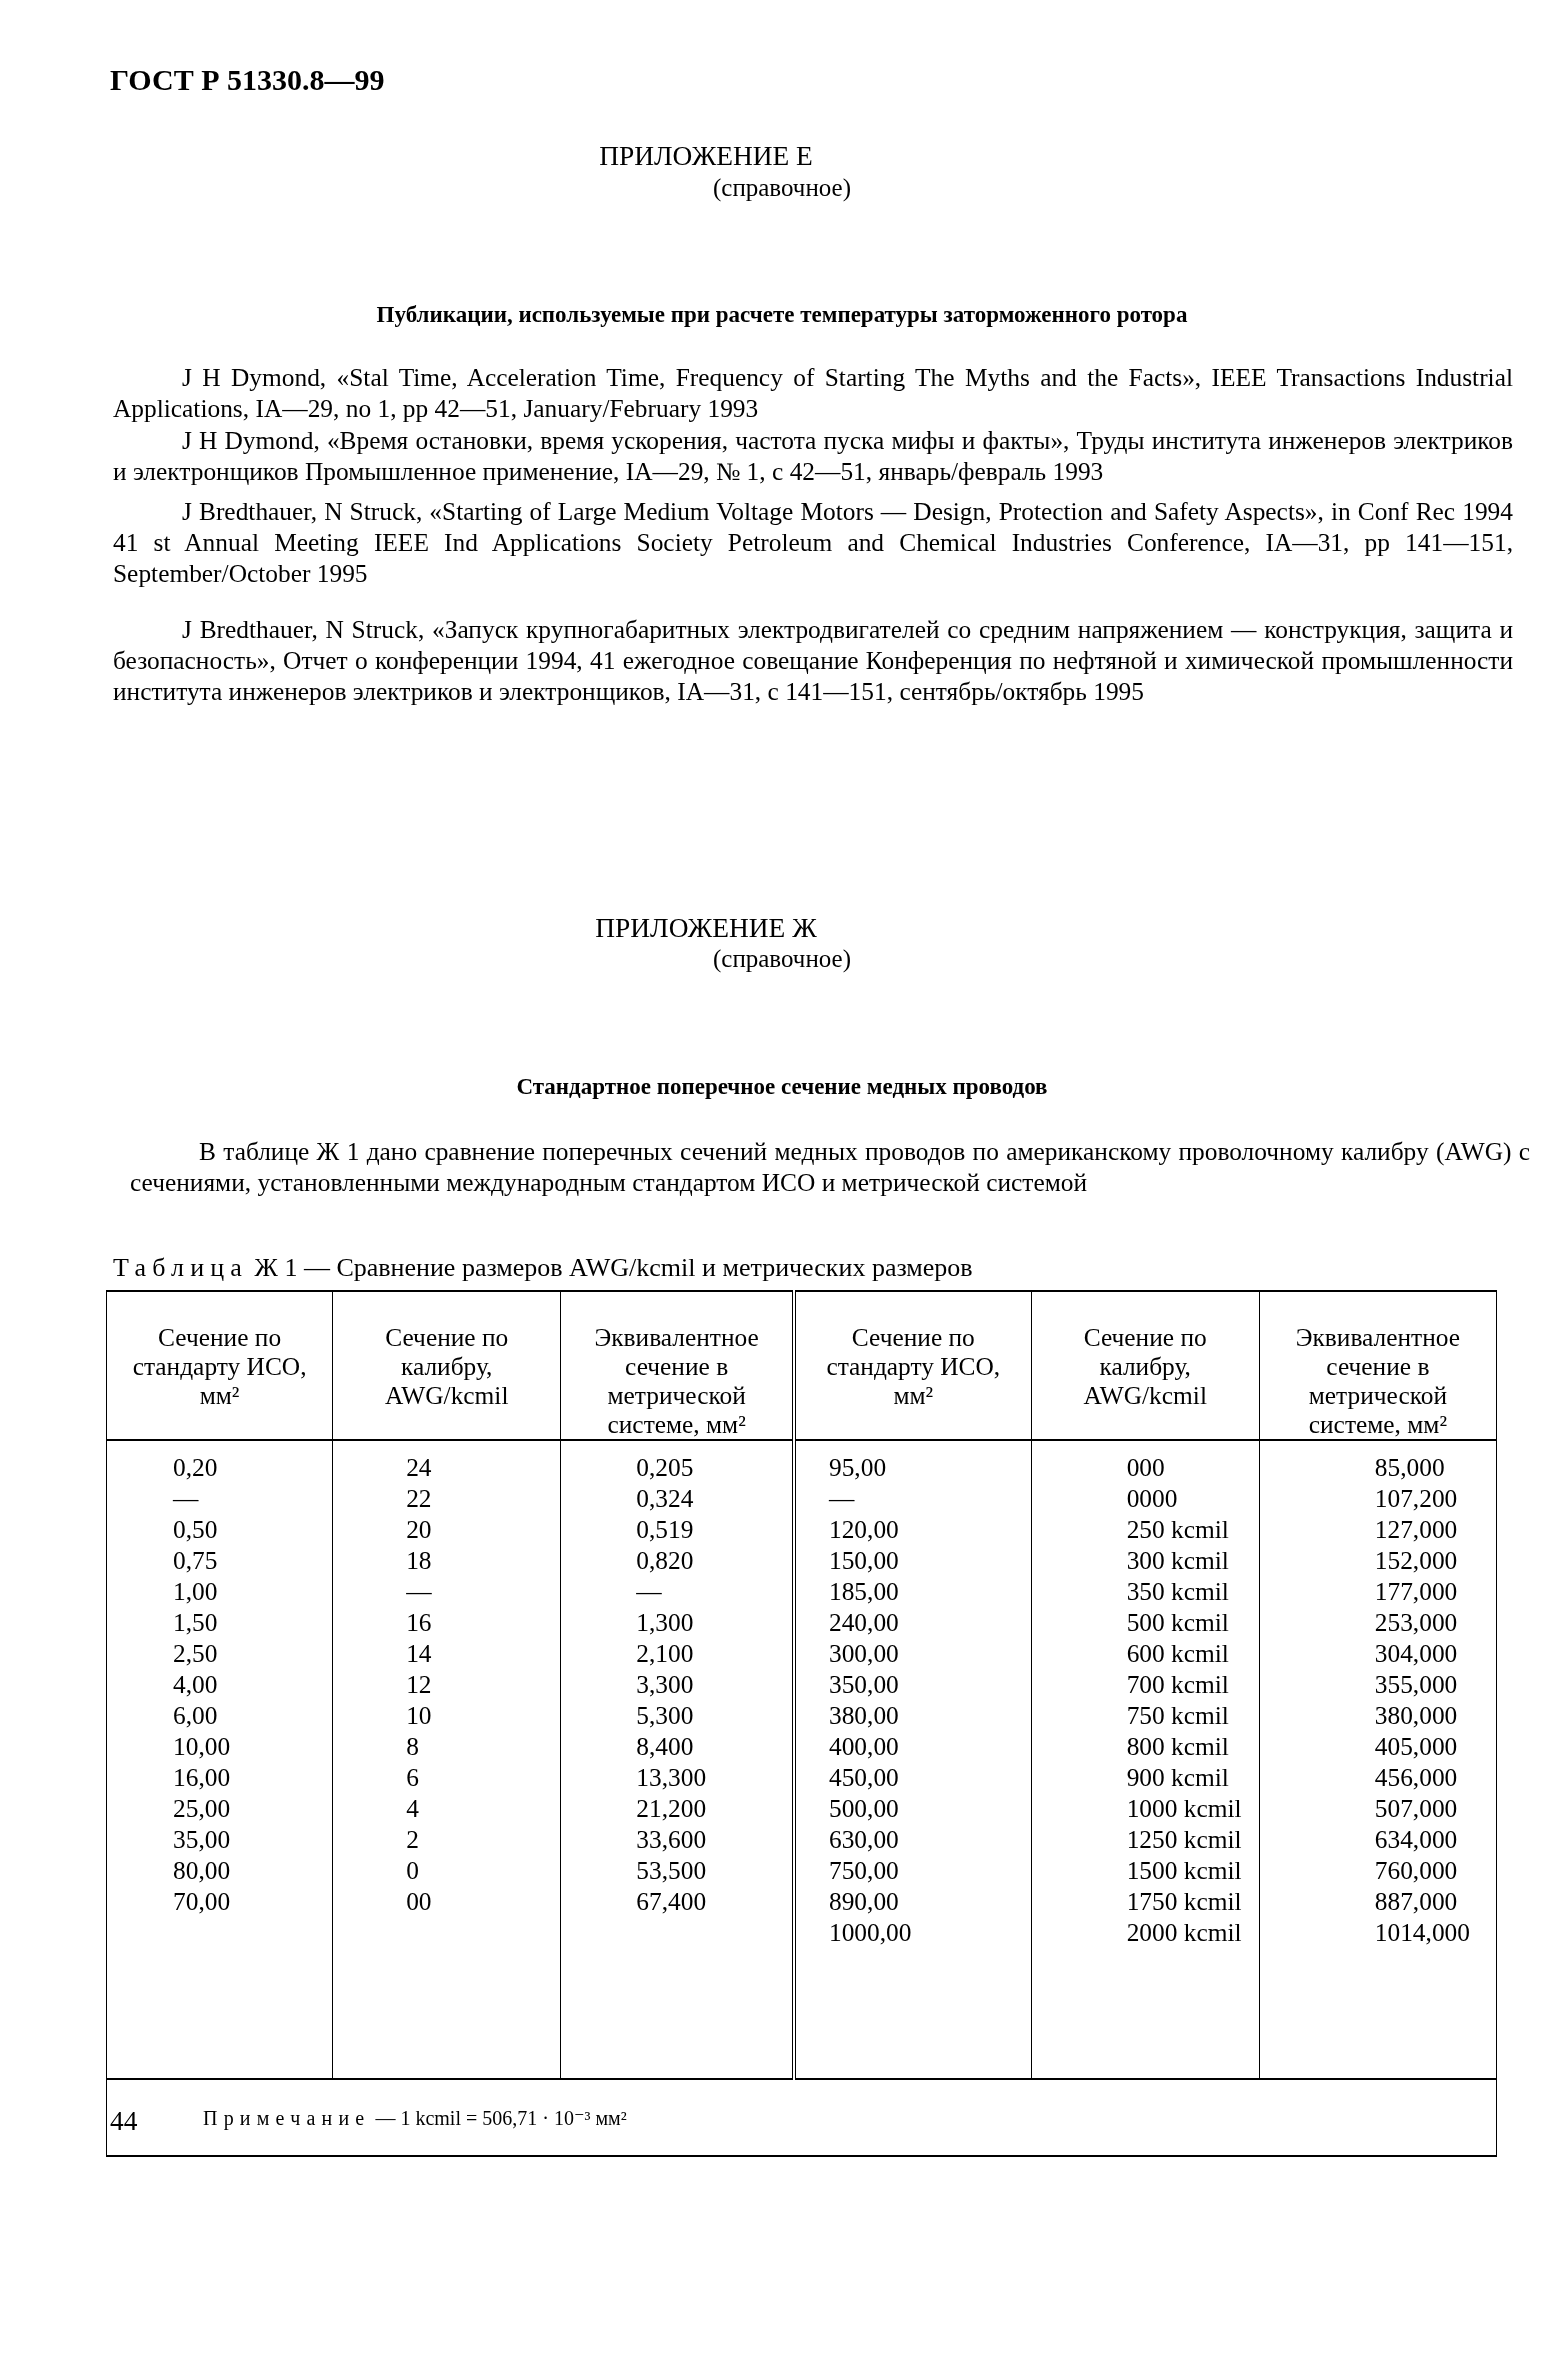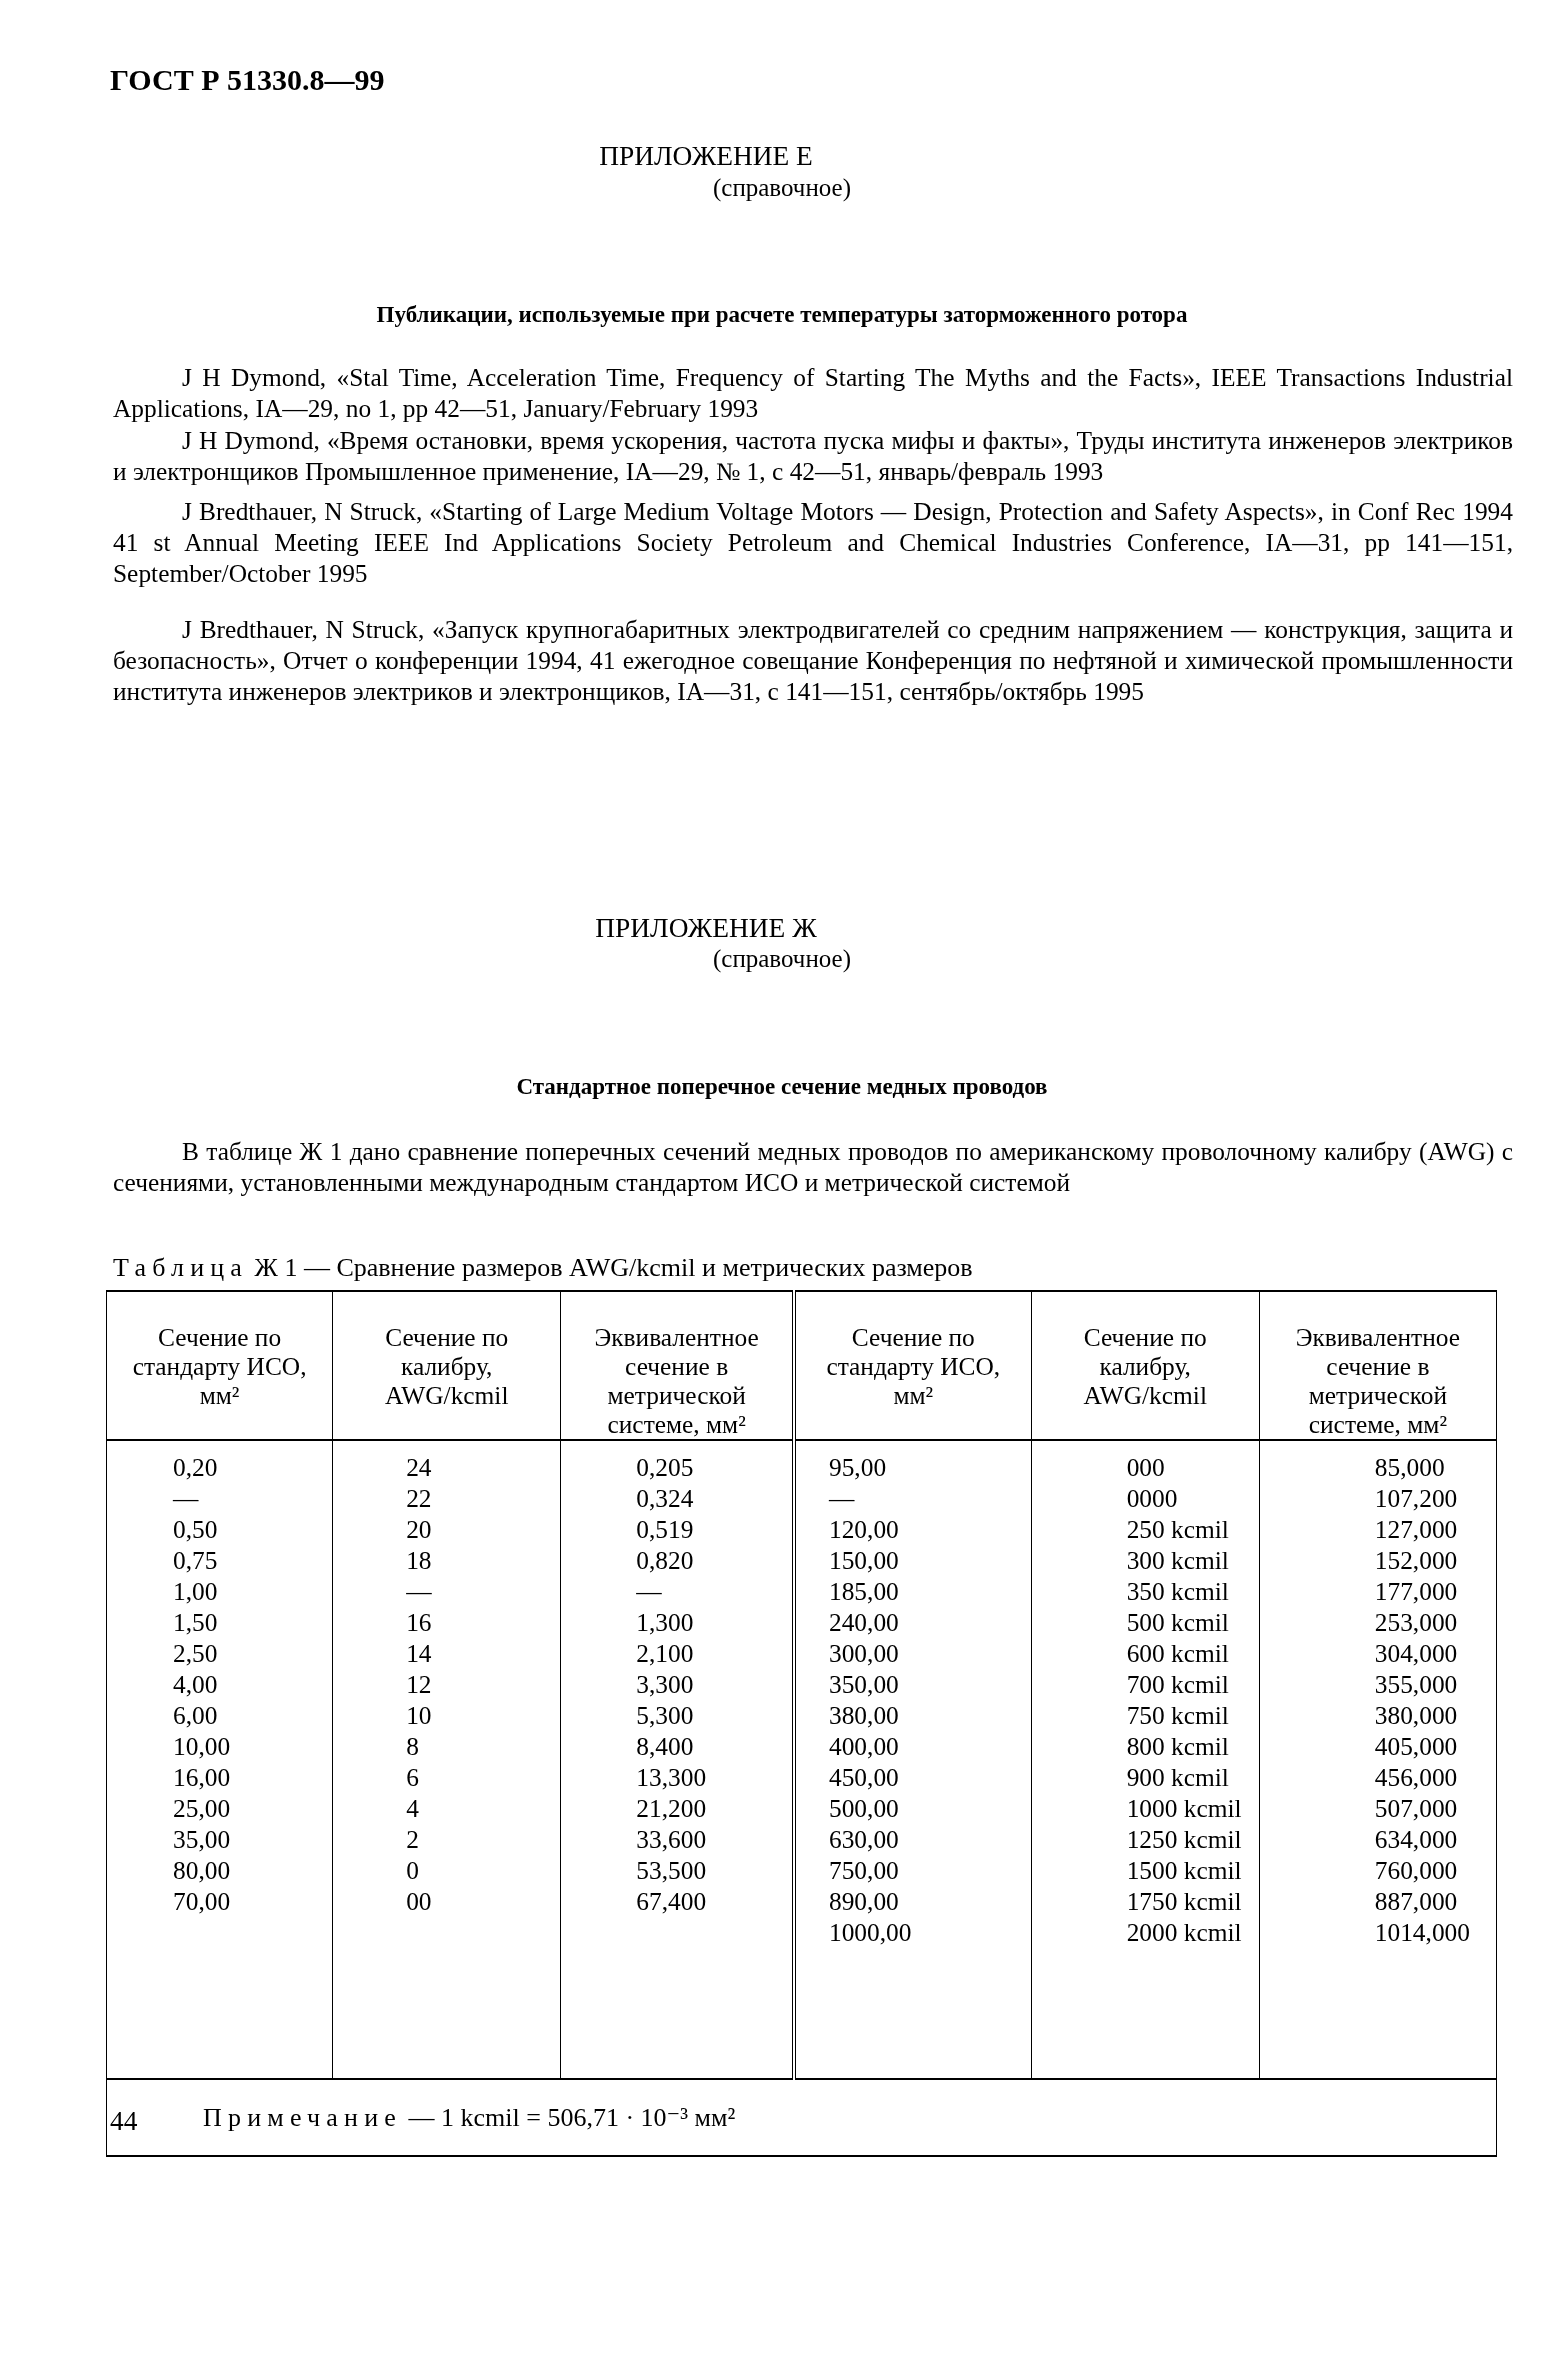--- a/index.html
+++ b/index.html
@@ -49,42 +49,42 @@
   table.wire .sep-right { border-right: 4.1px double #000; }
   .cellval { display: block; white-space: nowrap; }
   .c-iso { padding-left: 66px !important; }
   .c-awg { padding-left: 73px !important; }
   .c-eq { padding-left: 75px !important; }
   .c-iso2 { padding-left: 33px !important; }
   .c-awg2 { padding-left: 95px !important; margin-left: 32px; }
   .c-eq2 { padding-left: 115px !important; }
   table.wire tfoot td {
     height: 75px; border-top: 2.7px solid #000; border-bottom: 2.7px solid #000;
-    vertical-align: middle; padding-left: 96px; font-size: 26px; margin-top: 13px;
+    vertical-align: middle; padding-left: 96px; font-size: 20px; margin-top: 13px;
   }
   .page-num { left: 110px; top: 2106px; font-size: 27.4px; }
 </style>
 </head>
 <body>
 
 <div class="abs doc-code">ГОСТ Р 51330.8—99</div>
 
 <div class="abs appendix-title" style="top:141px;">ПРИЛОЖЕНИЕ Е</div>
 <div class="abs appendix-sub" style="top:174px;">(справочное)</div>
 <div class="abs section-title" style="top:302px;">Публикации, используемые при расчете температуры заторможенного ротора</div>
 
 <div class="abs para" style="top:362px;">J H Dymond, «Stal Time, Acceleration Time, Frequency of Starting The Myths and the Facts», IEEE Transactions Industrial Applications, IA—29, no 1, pp 42—51, January/February 1993</div>
 <div class="abs para" style="top:425px;">J H Dymond, «Время остановки, время ускорения, частота пуска мифы и факты», Труды института инженеров электриков и электронщиков Промышленное применение, IA—29, № 1, с 42—51, январь/февраль 1993</div>
 <div class="abs para" style="top:496px;">J Bredthauer, N Struck, «Starting of Large Medium Voltage Motors — Design, Protection and Safety Aspects», in Conf Rec 1994 41 st Annual Meeting IEEE Ind Applications Society Petroleum and Chemical Industries Conference, IA—31, pp 141—151, September/October 1995</div>
 <div class="abs para" style="top:614px;">J Bredthauer, N Struck, «Запуск крупногабаритных электродвигателей со средним напряжением — конструкция, защита и безопасность», Отчет о конференции 1994, 41 ежегодное совещание Конференция по нефтяной и химической промышленности института инженеров электриков и электронщиков, IA—31, с 141—151, сентябрь/октябрь 1995</div>
 
 <div class="abs appendix-title" style="top:913px;">ПРИЛОЖЕНИЕ Ж</div>
 <div class="abs appendix-sub" style="top:945px;">(справочное)</div>
 <div class="abs section-title" style="top:1074px;">Стандартное поперечное сечение медных проводов</div>
-<div class="abs para" style="top:1136px;">В таблице Ж 1 дано сравнение поперечных сечений медных проводов по американскому проволочному калибру (AWG) с сечениями, установленными международным стандартом ИСО и метрической системой</div>
+<div class="abs para" style="top:1136px;margin-left:17px;">В таблице Ж 1 дано сравнение поперечных сечений медных проводов по американскому проволочному калибру (AWG) с сечениями, установленными международным стандартом ИСО и метрической системой</div>
 
 <div class="abs table-caption">
   <span class="spaced">Таблица</span>
   <span>Ж 1 — Сравнение размеров AWG/kcmil и метрических размеров</span>
 </div>
 
 <table class="wire">
   <colgroup>
     <col style="width:226px">
       <col style="width:228px">

